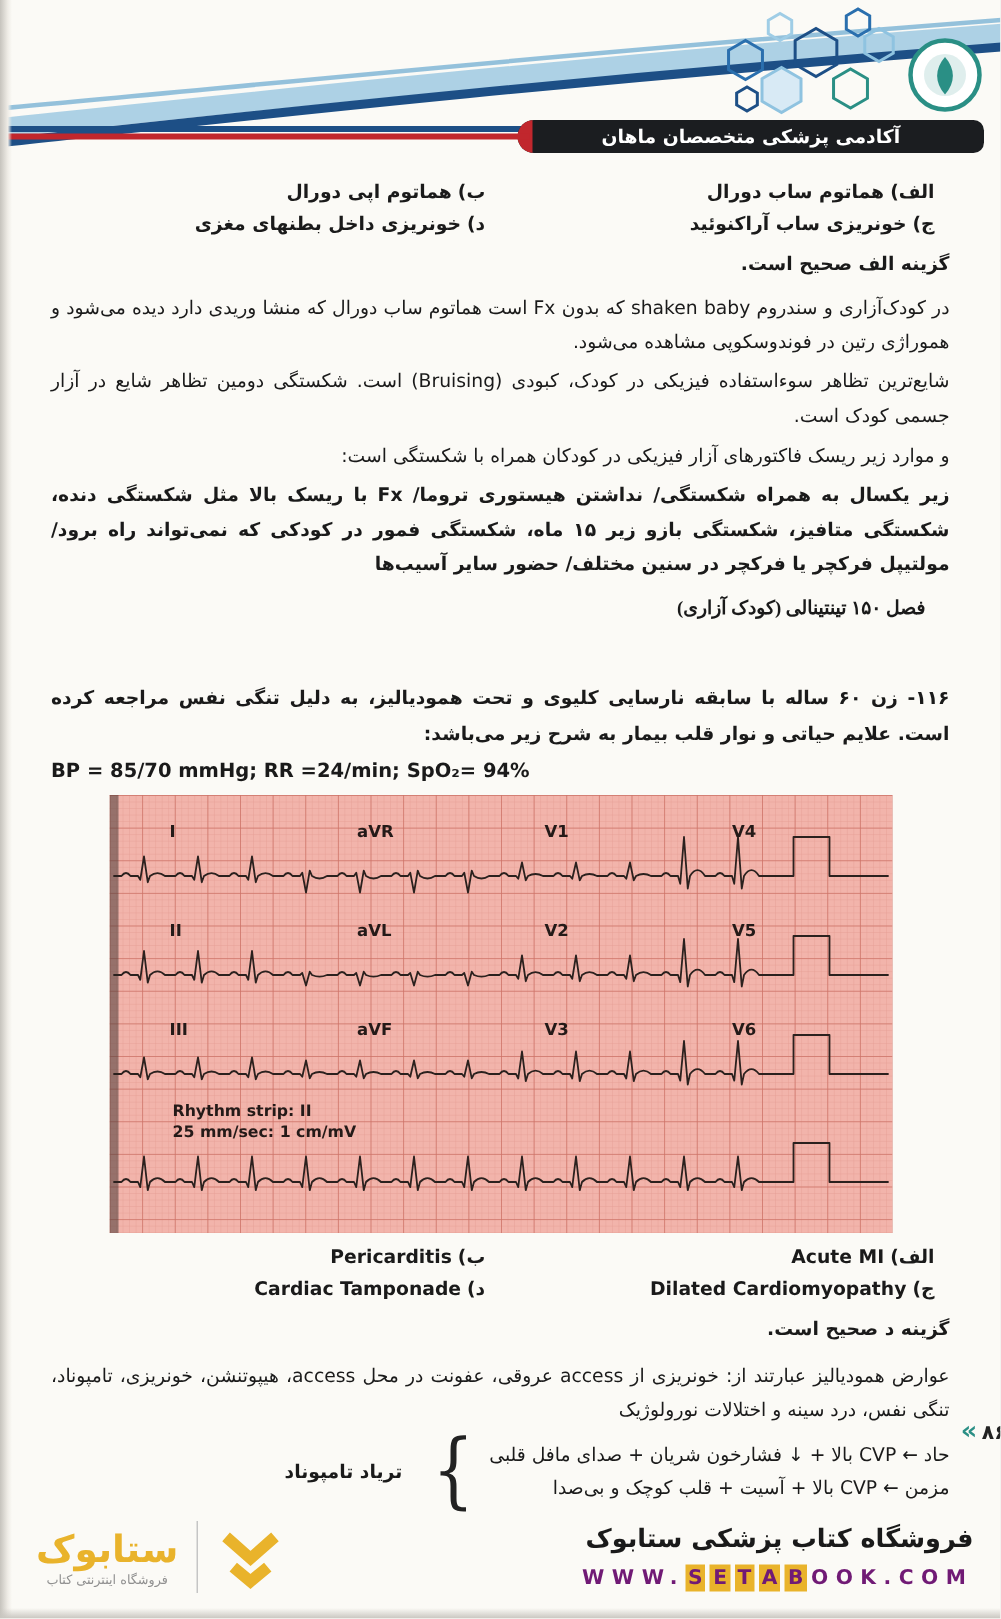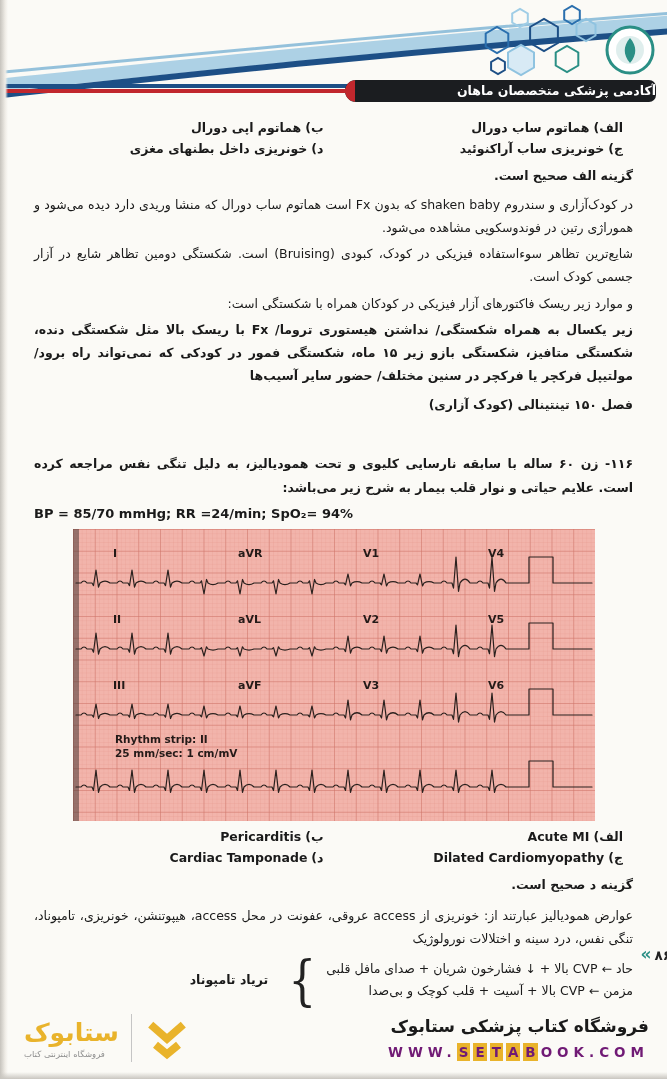--- a/index.html
+++ b/index.html
@@ -33,21 +33,21 @@
     background: var(--accent-navy, #1d4f86); z-index: 2;
   }
   .stripe-red {
     position: absolute; top: 89px; left: 0; width: 353px; height: 4px;
     background: var(--accent-red, #c1272d); z-index: 3;
   }
   .title-pill {
     position: absolute; top: 80px; left: 345px; right: 11px; height: 22px;
     background: var(--header-dark, #1b1d20);
     border-radius: 11px 7px 7px 11px;
-    display: flex; align-items: center; justify-content: flex-end;
+    display: flex; align-items: center; justify-content: center;
     overflow: hidden; z-index: 2;
   }
   .title-pill::before {
     content: ""; position: absolute; left: 0; top: 0; bottom: 0; width: 10px;
     background: var(--accent-red, #c1272d); border-radius: 11px 0 0 11px;
   }
   .title-pill span {
     color: #fff; font-size: 12.5px; font-weight: 700; line-height: 22px;
     direction: rtl;
   }
@@ -55,21 +55,21 @@
   .content { padding: 4px 34px 0; direction: rtl; font-size: 12.5px; }
   .options-grid {
     display: grid; grid-template-columns: 1fr 1fr; row-gap: 6px;
     margin: 8px 0 6px; font-weight: 700;
   }
   .opt { text-align: right; padding-right: 10px; white-space: nowrap; }
   .opt-key { margin-left: 4px; }
   .answer-line { font-weight: 700; margin: 12px 0 10px; }
   .expl p { text-align: justify; line-height: 1.85; margin-bottom: 3px; }
   .expl p.bold { font-weight: 700; }
-  .chapter { font-weight: 700; margin: 10px 0 0; }
+  .chapter { font-weight: 700; margin: 10px 16px 0; font-family: Liberation Serif, serif; }
   .question { font-weight: 700; text-align: justify; line-height: 1.9; margin: 40px 0 6px; }
   .vitals {
     direction: ltr; text-align: left; font-weight: 700; font-size: 13px;
     margin: 4px 0 8px;
   }
   .ecg-wrap { margin: 2px auto 8px; width: 522px; position: relative; direction: ltr; }
   #ecg-svg { display: block; box-shadow: 0 0 0 1px #d9a79e inset; }
   .trace { stroke: #2b211e; stroke-width: 1.2; fill: none; stroke-linejoin: round; stroke-linecap: round; }
   .lead-label { font-family: "DejaVu Sans", sans-serif; font-size: 11px; font-weight: 700; fill: #241a18; }
   .rhythm-label { font-family: "DejaVu Sans", sans-serif; font-size: 10.5px; font-weight: 700; fill: #241a18; }
@@ -94,21 +94,21 @@
   .footer {
     position: absolute; left: 0; right: 0; bottom: 16px; z-index: 5;
     display: flex; align-items: center; justify-content: space-between;
     padding: 0 18px 0 24px;
   }
   .footer-brand { display: flex; align-items: center; }
   .brand-name {
     color: var(--brand-gold, #e9b32b); font-size: 25px; font-weight: 700;
     direction: rtl; letter-spacing: 1px;
   }
-  .brand-tagline { color: #909090; font-size: 8.5px; direction: rtl; text-align: left; margin-top: 2px; }
+  .brand-tagline { color: #909090; font-size: 8.5px; direction: rtl; text-align: center; margin-top: 2px; }
   .brand-divider { width: 1px; height: 48px; background: #c5c5c5; margin: 0 12px; }
   .footer-store { text-align: right; direction: rtl; }
   .store-title { font-weight: 700; font-size: 17px; margin-bottom: 7px; }
   .store-url { direction: ltr; font-weight: 700; font-size: 13.5px; letter-spacing: 5px; color: #701a75; }
   .store-url .hl-ch {
     background: var(--brand-gold, #e9b32b);
     display: inline-block; padding: 1px 2px; margin: 0 3px 0 0; letter-spacing: 0;
   }
 </style>
 </head>

